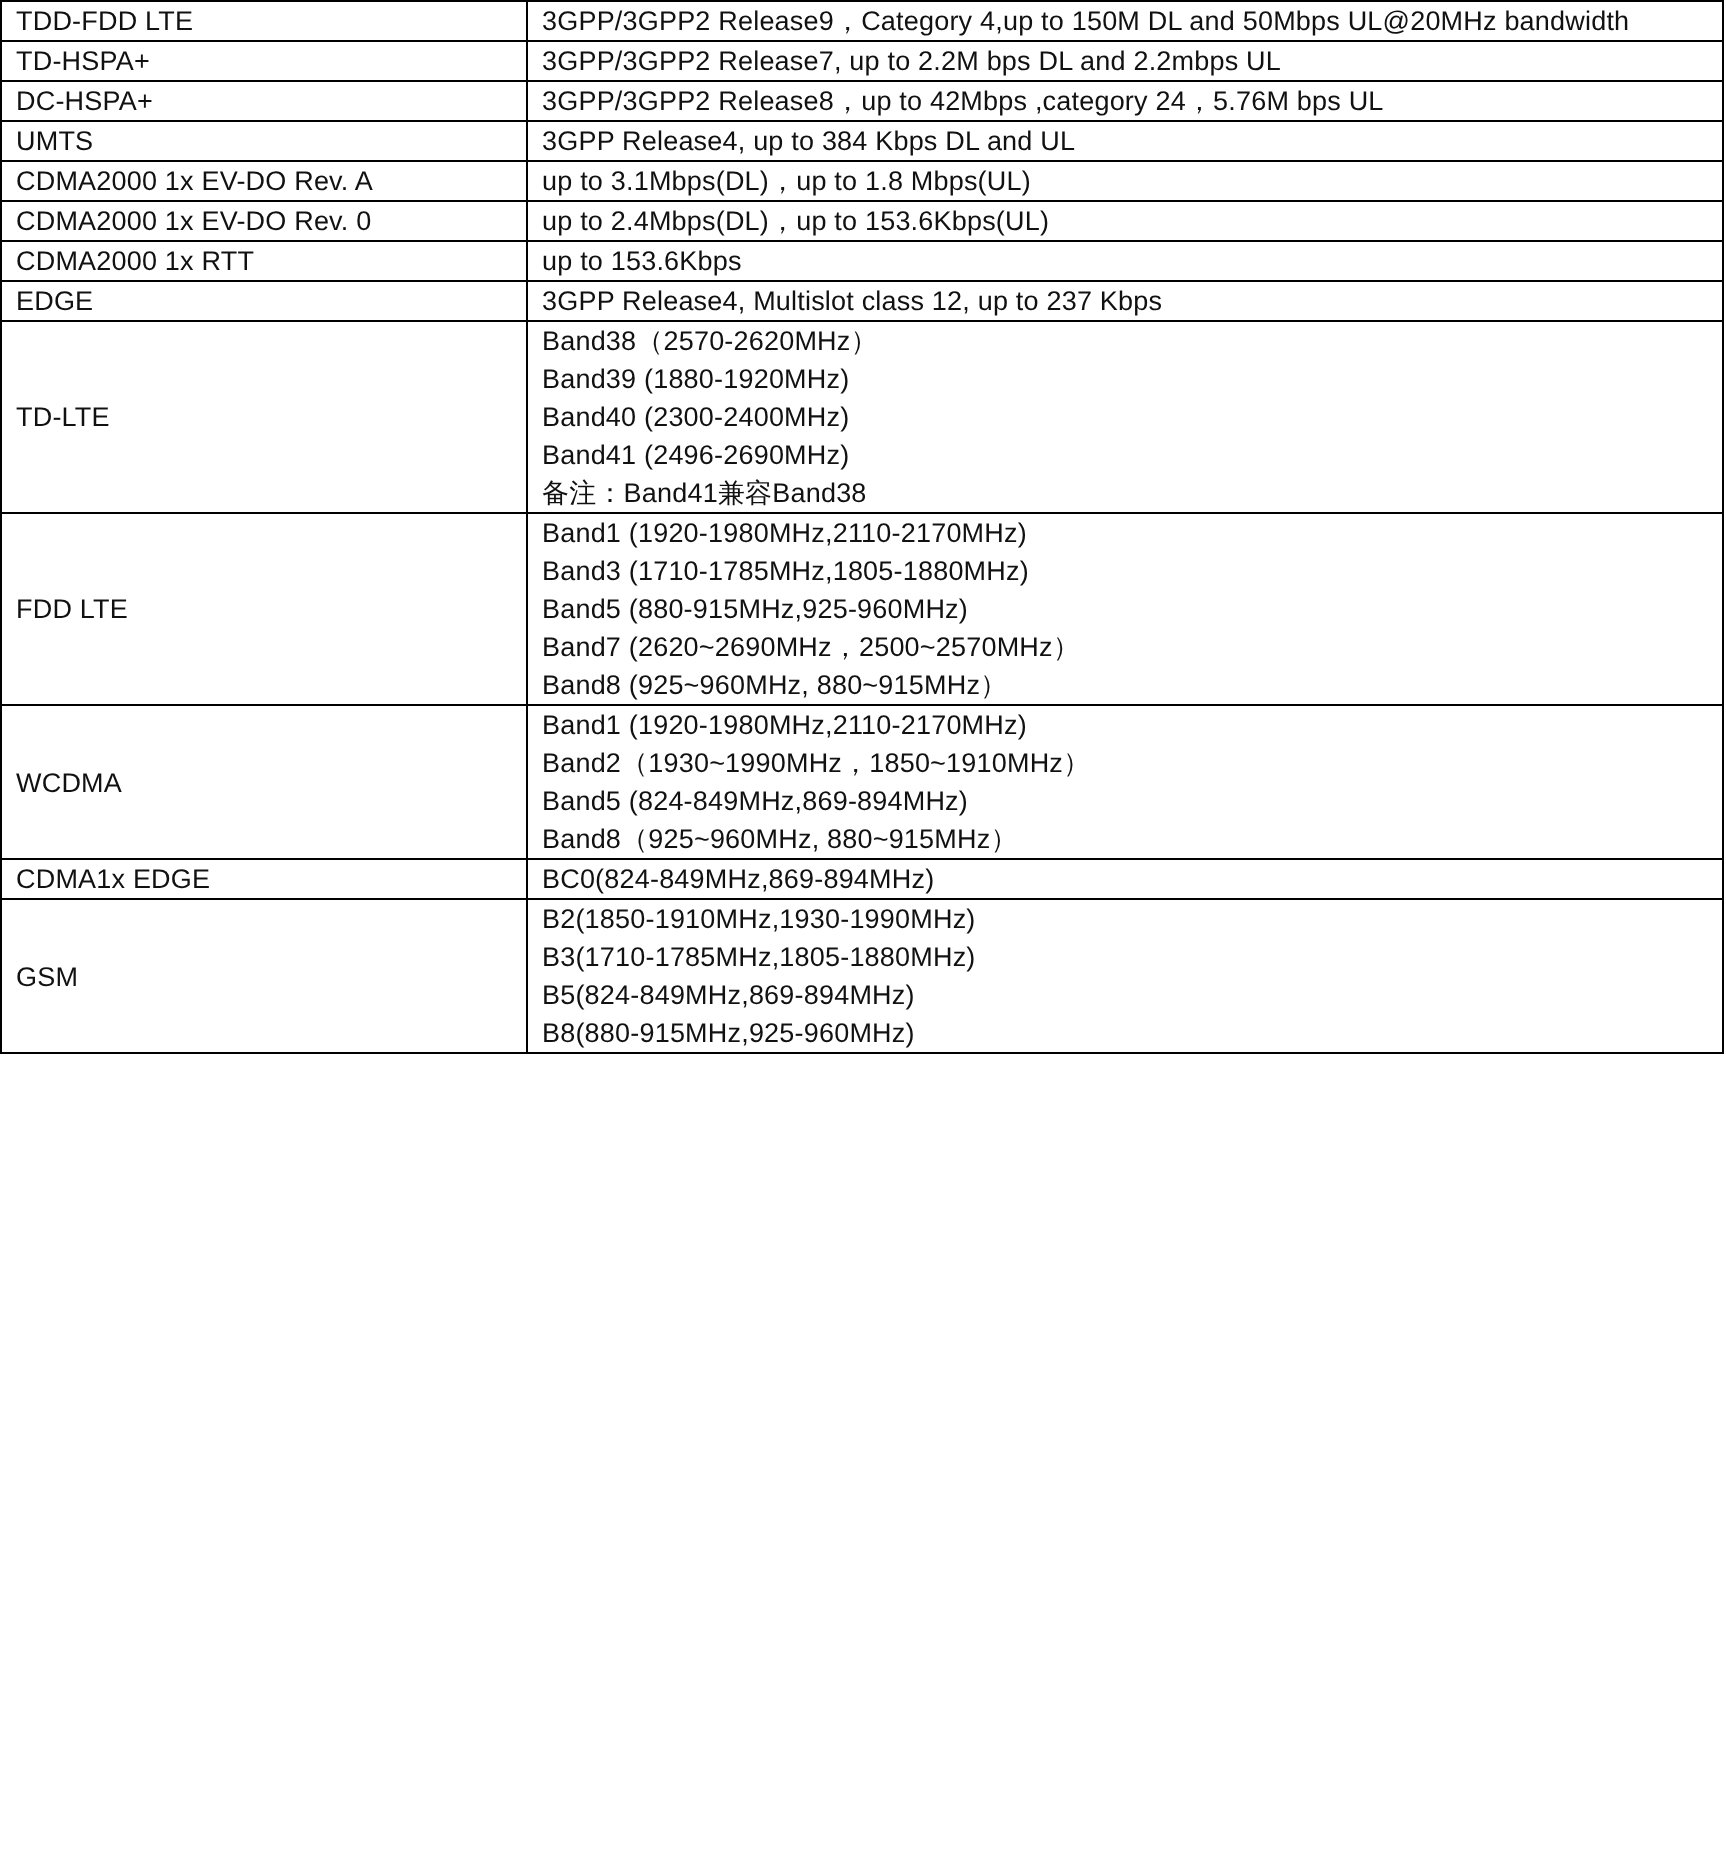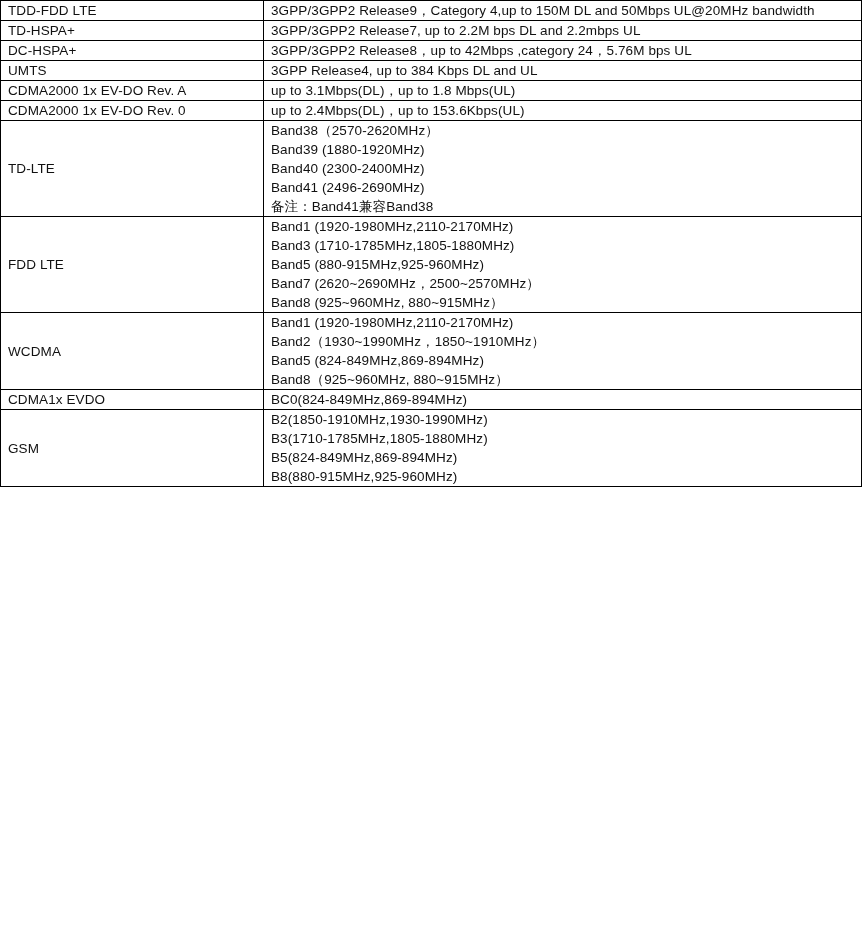--- a/index.html
+++ b/index.html
@@ -102,20 +102,32 @@
           <td class="cell-desc">
             <span class="desc-line">up to 3.1Mbps(DL)，up to 1.8 Mbps(UL)</span>
           </td>
         </tr>
         <tr>
           <td class="cell-name">CDMA2000 1x EV-DO Rev. 0</td>
           <td class="cell-desc">
             <span class="desc-line">up to 2.4Mbps(DL)，up to 153.6Kbps(UL)</span>
           </td>
         </tr>
+        <tr>
+          <td class="cell-name">CDMA2000 1x RTT</td>
+          <td class="cell-desc">
+            <span class="desc-line">up to 153.6Kbps</span>
+          </td>
+        </tr>
+        <tr>
+          <td class="cell-name">EDGE</td>
+          <td class="cell-desc">
+            <span class="desc-line">3GPP Release4, Multislot class 12, up to 237 Kbps</span>
+          </td>
+        </tr>
         <tr class="multiline">
           <td class="cell-name">TD-LTE</td>
           <td class="cell-desc">
             <span class="desc-line">Band38（2570-2620MHz）</span>
             <span class="desc-line">Band39 (1880-1920MHz)</span>
             <span class="desc-line">Band40 (2300-2400MHz)</span>
             <span class="desc-line">Band41 (2496-2690MHz)</span>
             <span class="desc-line">备注：Band41兼容Band38</span>
           </td>
         </tr>
@@ -132,21 +144,21 @@
         <tr class="multiline">
           <td class="cell-name">WCDMA</td>
           <td class="cell-desc">
             <span class="desc-line">Band1 (1920-1980MHz,2110-2170MHz)</span>
             <span class="desc-line">Band2（1930~1990MHz，1850~1910MHz）</span>
             <span class="desc-line">Band5 (824-849MHz,869-894MHz)</span>
             <span class="desc-line">Band8（925~960MHz, 880~915MHz）</span>
           </td>
         </tr>
         <tr>
-          <td class="cell-name">CDMA1x EVDO</td>
+          <td class="cell-name">CDMA1x EDGE</td>
           <td class="cell-desc">
             <span class="desc-line">BC0(824-849MHz,869-894MHz)</span>
           </td>
         </tr>
         <tr class="multiline">
           <td class="cell-name">GSM</td>
           <td class="cell-desc">
             <span class="desc-line">B2(1850-1910MHz,1930-1990MHz)</span>
             <span class="desc-line">B3(1710-1785MHz,1805-1880MHz)</span>
             <span class="desc-line">B5(824-849MHz,869-894MHz)</span>

